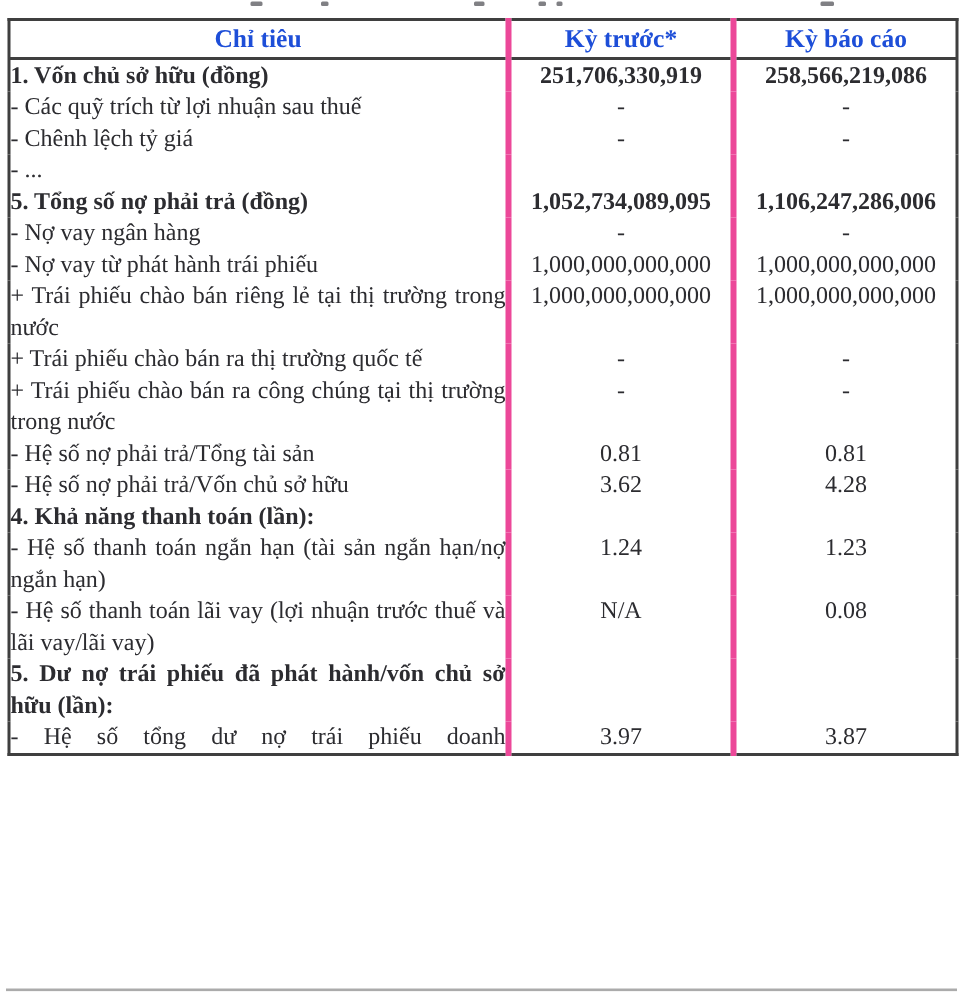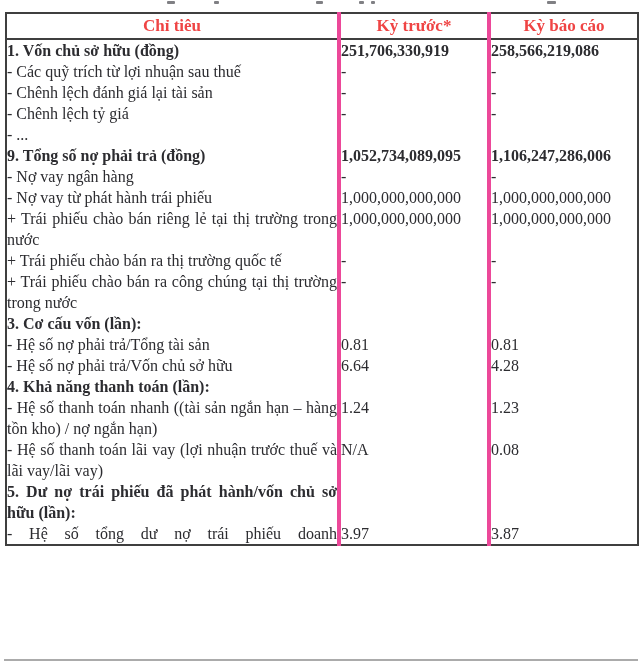--- a/index.html
+++ b/index.html
@@ -41,39 +41,39 @@
     table-layout: fixed;
     border: 2px solid #3f3f3f;
   }
   table.fin th {
     font-size: 17px;
     font-weight: bold;
     line-height: 21px;
     padding: 1px 0 2px 0;
     text-align: center;
     border-bottom: 2px solid #3f3f3f;
-    color: #ef4444;
+    color: #1d4ed8;
   }
   table.fin td {
     font-size: 16px;
     line-height: 21px;
     vertical-align: top;
     padding: 0;
     color: #2c2c30;
   }
   td.c0 {
     padding: 0 4px 0 4px;
     text-align: justify;
     margin-left: 24px;
   }
   td.c0.spread {
     text-align-last: justify;
   }
   td.num {
-    text-align: left;
+    text-align: center;
     padding-right: 8px;
     white-space: nowrap;
     margin-left: 44px;
   }
   .bL {
     border-left: 4px solid #ec4899;
   }
   tr.bold td {
     font-weight: bold;
   }
@@ -110,36 +110,31 @@
           <td class="c0">1. Vốn chủ sở hữu (đồng)</td>
           <td class="num bL">251,706,330,919</td>
           <td class="num bL">258,566,219,086</td>
         </tr>
         <tr>
           <td class="c0">- Các quỹ trích từ lợi nhuận sau thuế</td>
           <td class="num bL">-</td>
           <td class="num bL">-</td>
         </tr>
         <tr>
-          <td class="c0">- Chênh lệch đánh giá lại tài sản</td>
-          <td class="num bL">-</td>
-          <td class="num bL">-</td>
-        </tr>
-        <tr>
           <td class="c0">- Chênh lệch tỷ giá</td>
           <td class="num bL">-</td>
           <td class="num bL">-</td>
         </tr>
         <tr>
           <td class="c0">- ...</td>
           <td class="num bL"></td>
           <td class="num bL"></td>
         </tr>
         <tr class="bold">
-          <td class="c0">9. Tổng số nợ phải trả (đồng)</td>
+          <td class="c0">5. Tổng số nợ phải trả (đồng)</td>
           <td class="num bL">1,052,734,089,095</td>
           <td class="num bL">1,106,247,286,006</td>
         </tr>
         <tr>
           <td class="c0">- Nợ vay ngân hàng</td>
           <td class="num bL">-</td>
           <td class="num bL">-</td>
         </tr>
         <tr>
           <td class="c0">- Nợ vay từ phát hành trái phiếu</td>
@@ -153,43 +148,38 @@
         </tr>
         <tr>
           <td class="c0">+ Trái phiếu chào bán ra thị trường quốc tế</td>
           <td class="num bL">-</td>
           <td class="num bL">-</td>
         </tr>
         <tr>
           <td class="c0">+ Trái phiếu chào bán ra công chúng tại thị trường trong nước</td>
           <td class="num bL">-</td>
           <td class="num bL">-</td>
-        </tr>
-        <tr class="bold">
-          <td class="c0">3. Cơ cấu vốn (lần):</td>
-          <td class="num bL"></td>
-          <td class="num bL"></td>
         </tr>
         <tr>
           <td class="c0">- Hệ số nợ phải trả/Tổng tài sản</td>
           <td class="num bL">0.81</td>
           <td class="num bL">0.81</td>
         </tr>
         <tr>
           <td class="c0">- Hệ số nợ phải trả/Vốn chủ sở hữu</td>
-          <td class="num bL">6.64</td>
+          <td class="num bL">3.62</td>
           <td class="num bL">4.28</td>
         </tr>
         <tr class="bold">
           <td class="c0">4. Khả năng thanh toán (lần):</td>
           <td class="num bL"></td>
           <td class="num bL"></td>
         </tr>
         <tr>
-          <td class="c0">- Hệ số thanh toán nhanh ((tài sản ngắn hạn – hàng tồn kho) / nợ ngắn hạn)</td>
+          <td class="c0">- Hệ số thanh toán ngắn hạn (tài sản ngắn hạn/nợ ngắn hạn)</td>
           <td class="num bL">1.24</td>
           <td class="num bL">1.23</td>
         </tr>
         <tr>
           <td class="c0">- Hệ số thanh toán lãi vay (lợi nhuận trước thuế và lãi vay/lãi vay)</td>
           <td class="num bL">N/A</td>
           <td class="num bL">0.08</td>
         </tr>
         <tr class="bold">
           <td class="c0">5. Dư nợ trái phiếu đã phát hành/vốn chủ sở hữu (lần):</td>

